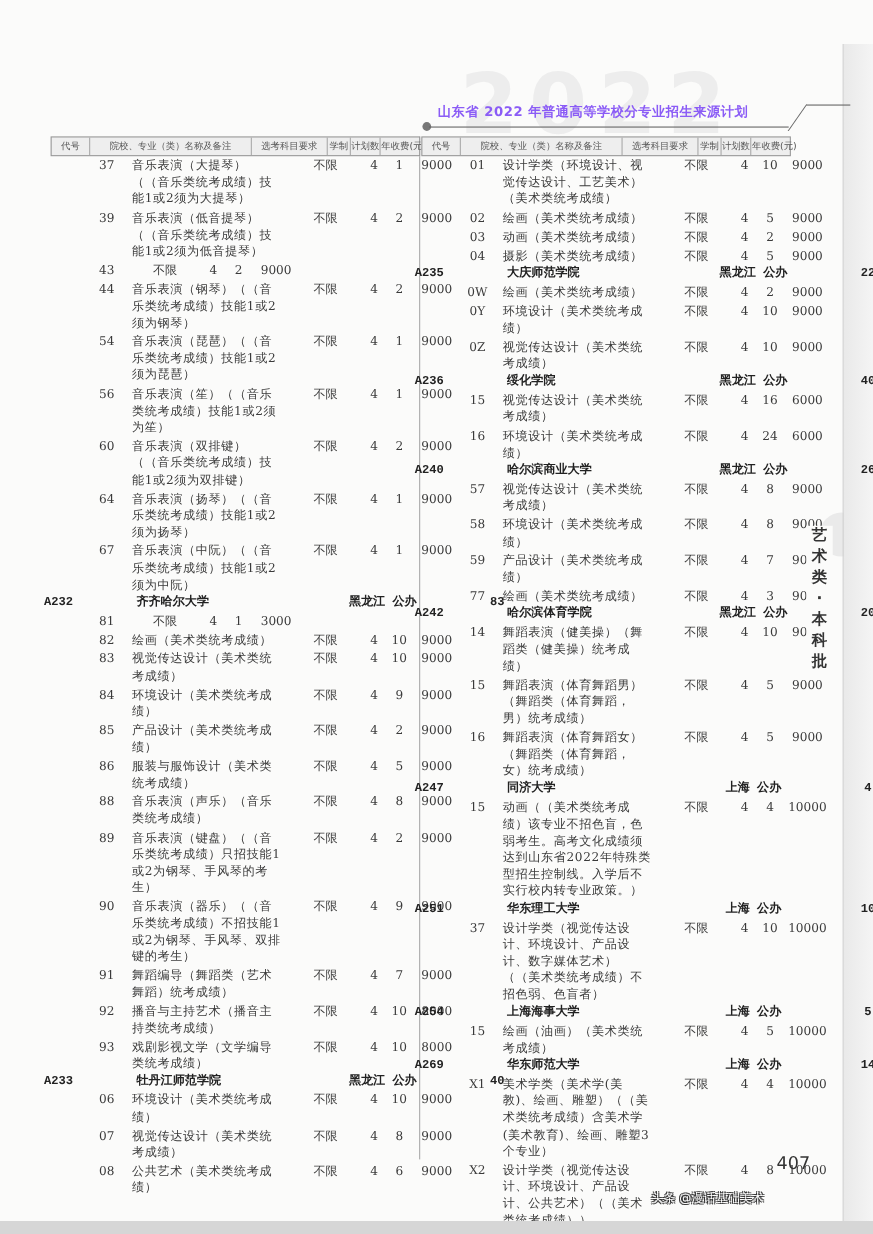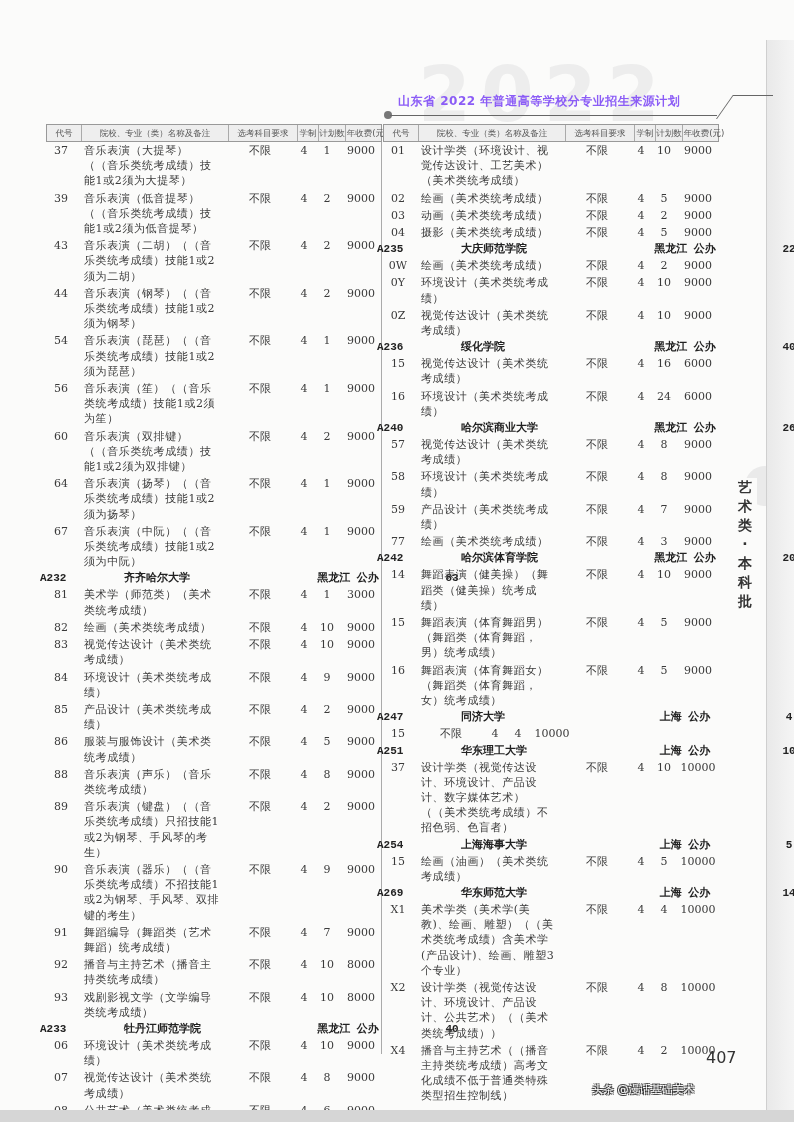--- a/index.html
+++ b/index.html
@@ -51,21 +51,21 @@
   }
   .thead > span { text-align: center; border-right: 1px solid #aaa; height: 100%; line-height: 16px; white-space: nowrap; overflow: hidden; }
   .thead > span:last-child { border-right: none; }
   .c-code { width: 34px; flex: none; }
   .c-name { width: 146px; flex: none; }
   .c-req { width: 68px; flex: none; }
   .c-yr { width: 20px; flex: none; }
   .c-num { width: 26px; flex: none; }
   .c-fee { width: 42px; flex: none; }
   .row {
-    display: flex; font-size: 11px; line-height: 15.2px; padding: 1px 0;
+    display: flex; font-size: 11px; line-height: 15.2px; padding: 1px 0; margin-left: 36px;
   }
   .row > span { flex: none; }
   .row .c-code { text-align: center; padding-right: 4px; box-sizing: border-box; }
   .row .c-name { padding-left: 4px; padding-right: 6px; box-sizing: border-box; letter-spacing: 0.6px; }
   .row .c-req { text-align: center; }
   .row .c-yr { text-align: center; }
   .row .c-num { text-align: center; }
   .row .c-fee { text-align: center; }
   .school {
     display: flex; font-family: Liberation Mono, monospace; font-weight: bold;
@@ -131,21 +131,20 @@
       <div class="row">
         <span class="c-code">39</span>
         <span class="c-name">音乐表演（低音提琴）（（音乐类统考成绩）技能1或2须为低音提琴）</span>
         <span class="c-req">不限</span>
         <span class="c-yr">4</span>
         <span class="c-num">2</span>
         <span class="c-fee">9000</span>
       </div>
       <div class="row">
         <span class="c-code">43</span>
-        <span class="c-name">音乐表演（二胡）（（音乐类统考成绩）技能1或2须为二胡）</span>
         <span class="c-req">不限</span>
         <span class="c-yr">4</span>
         <span class="c-num">2</span>
         <span class="c-fee">9000</span>
       </div>
       <div class="row">
         <span class="c-code">44</span>
         <span class="c-name">音乐表演（钢琴）（（音乐类统考成绩）技能1或2须为钢琴）</span>
         <span class="c-req">不限</span>
         <span class="c-yr">4</span>
@@ -193,21 +192,20 @@
         <span class="c-fee">9000</span>
       </div>
       <div class="school">
         <span class="c-code">A232</span>
         <span class="s-name">齐齐哈尔大学</span>
         <span class="s-loc">黑龙江 公办</span>
         <span class="s-total">83</span>
       </div>
       <div class="row">
         <span class="c-code">81</span>
-        <span class="c-name">美术学（师范类）（美术类统考成绩）</span>
         <span class="c-req">不限</span>
         <span class="c-yr">4</span>
         <span class="c-num">1</span>
         <span class="c-fee">3000</span>
       </div>
       <div class="row">
         <span class="c-code">82</span>
         <span class="c-name">绘画（美术类统考成绩）</span>
         <span class="c-req">不限</span>
         <span class="c-yr">4</span>
@@ -490,20 +488,21 @@
         <span class="c-fee">9000</span>
       </div>
       <div class="school">
         <span class="c-code">A247</span>
         <span class="s-name">同济大学</span>
         <span class="s-loc">上海 公办</span>
         <span class="s-total">4</span>
       </div>
       <div class="row">
         <span class="c-code">15</span>
+        <span class="c-name">动画（（美术类统考成绩）该专业不招色盲，色弱考生。高考文化成绩须达到山东省2022年特殊类型招生控制线。入学后不实行校内转专业政策。）</span>
         <span class="c-req">不限</span>
         <span class="c-yr">4</span>
         <span class="c-num">4</span>
         <span class="c-fee">10000</span>
       </div>
       <div class="school">
         <span class="c-code">A251</span>
         <span class="s-name">华东理工大学</span>
         <span class="s-loc">上海 公办</span>
         <span class="s-total">10</span>
@@ -531,21 +530,21 @@
         <span class="c-fee">10000</span>
       </div>
       <div class="school">
         <span class="c-code">A269</span>
         <span class="s-name">华东师范大学</span>
         <span class="s-loc">上海 公办</span>
         <span class="s-total">14</span>
       </div>
       <div class="row">
         <span class="c-code">X1</span>
-        <span class="c-name">美术学类（美术学(美教)、绘画、雕塑）（（美术类统考成绩）含美术学(产品设计)、绘画、雕塑3个专业）</span>
+        <span class="c-name">美术学类（美术学(美教)、绘画、雕塑）（（美术类统考成绩）含美术学(美术教育)、绘画、雕塑3个专业）</span>
         <span class="c-req">不限</span>
         <span class="c-yr">4</span>
         <span class="c-num">4</span>
         <span class="c-fee">10000</span>
       </div>
       <div class="row">
         <span class="c-code">X2</span>
         <span class="c-name">设计学类（视觉传达设计、环境设计、产品设计、公共艺术）（（美术类统考成绩））</span>
         <span class="c-req">不限</span>
         <span class="c-yr">4</span>

